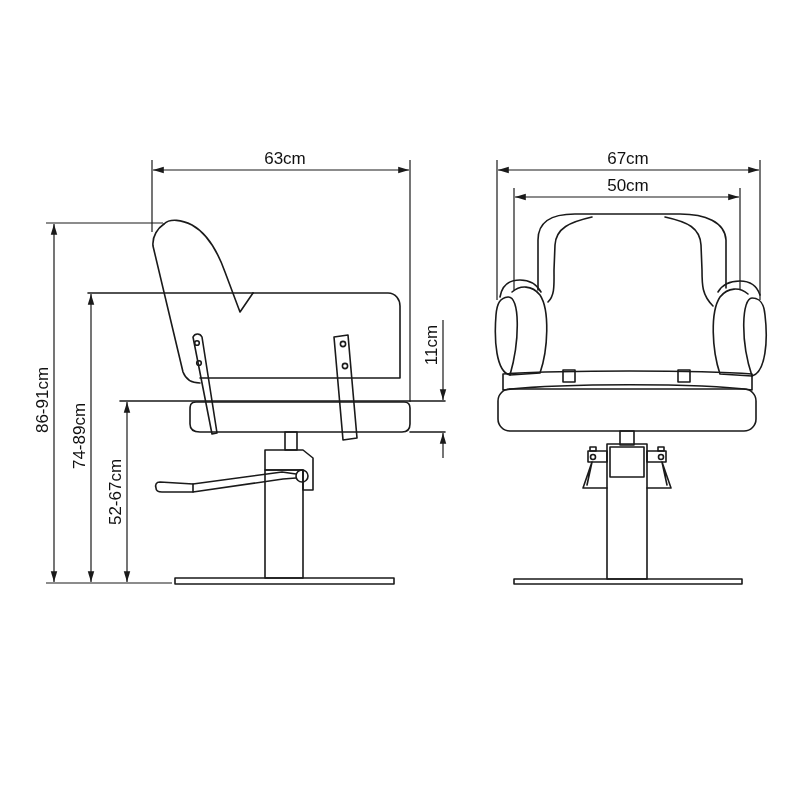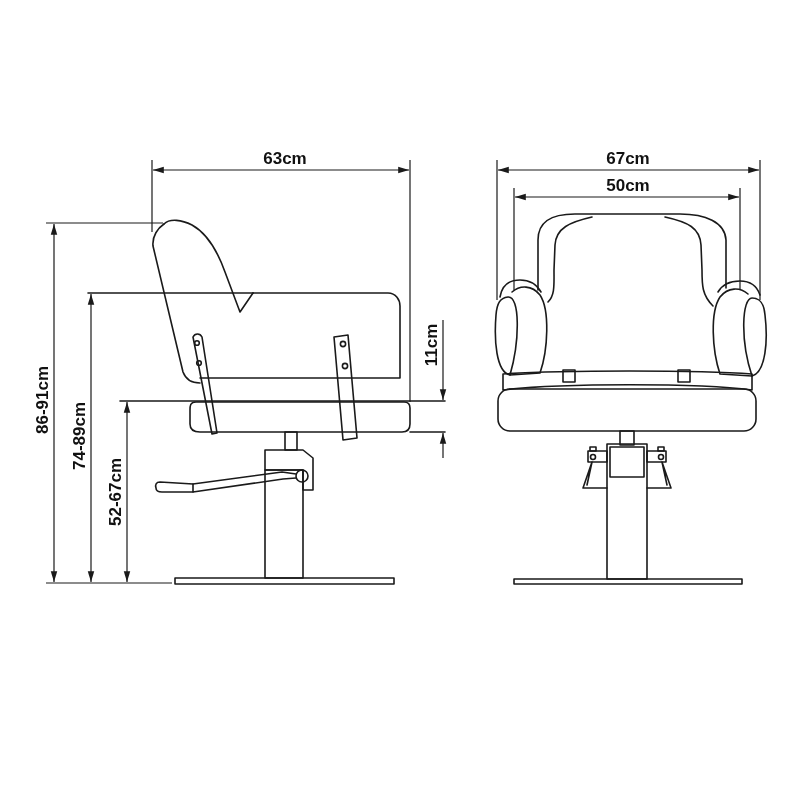--- a/index.html
+++ b/index.html
@@ -1,17 +1,17 @@
 <!DOCTYPE html>
 <html><head>
   <meta charset="utf-8">
   <style>
     html, body { margin: 0; padding: 0; background: #ffffff; }
     body { width: 800px; height: 800px; overflow: hidden; }
-    .canvas { position: relative; width: 800px; height: 800px; font-weight: bold; }
+    .canvas { position: relative; width: 800px; height: 800px; }
     svg { position: absolute; left: 0; top: 0; }
     .ln { fill: none; stroke: #1a1a1a; stroke-width: 1.6; stroke-linejoin: round; stroke-linecap: round; }
     .dim { fill: none; stroke: #1a1a1a; stroke-width: 1.2; }
     .lbl { font-family: "Liberation Sans", sans-serif; font-size: 17px; fill: #111111; }
   </style>
 </head>
 <body>
 
 <div class="canvas">
 <svg width="800" height="800" viewBox="0 0 800 800" xmlns="http://www.w3.org/2000/svg">

